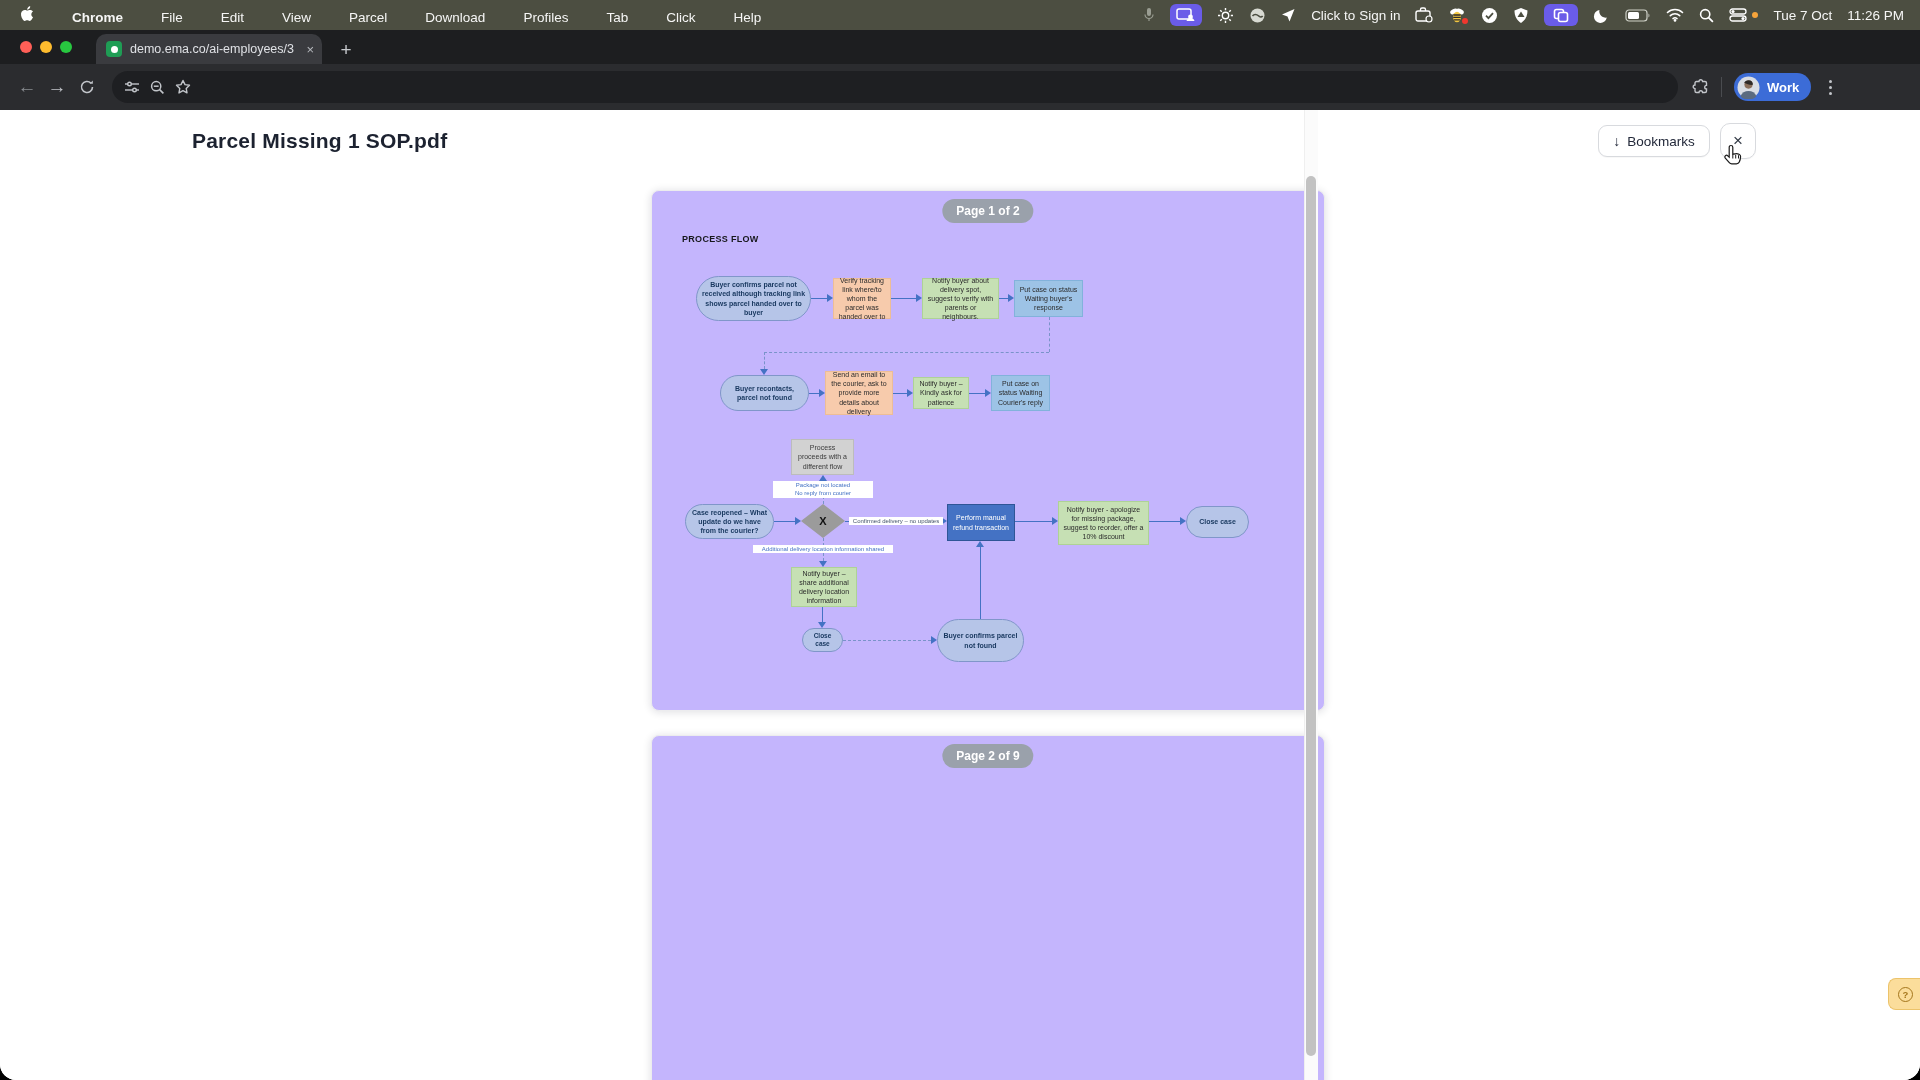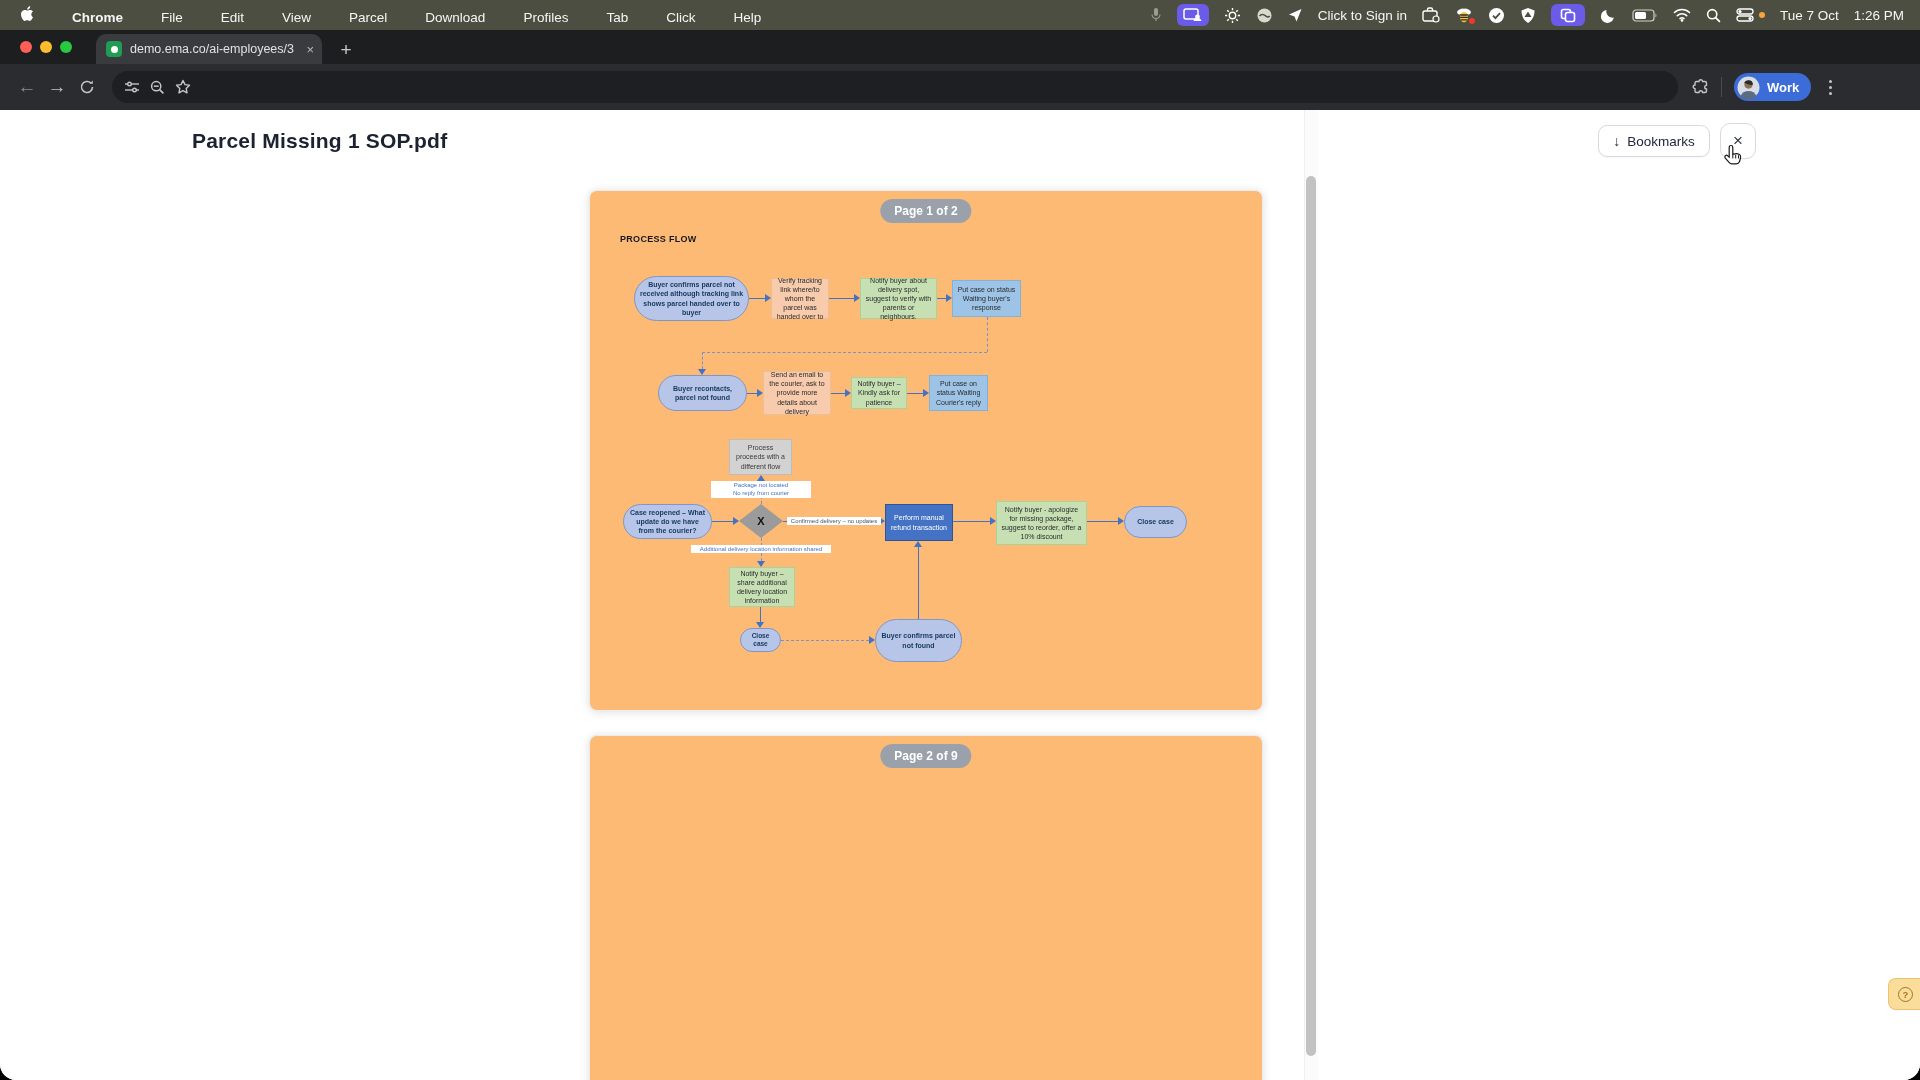--- a/index.html
+++ b/index.html
@@ -47,21 +47,21 @@
 
   
   .content { position:absolute; left:0; top:110px; width:1920px; height:970px; background:#fff; }
   .doc-title { position:absolute; left:192px; top:19px; font-size:21px; font-weight:700; color:#1c2230; letter-spacing:.2px; }
   .btn { position:absolute; background:#fff; border:1px solid #d8dade; border-radius:9px; display:flex; align-items:center; justify-content:center;
     font-size:13.5px; color:#23293a; gap:7px; box-shadow:0 1px 1px rgba(0,0,0,.03); }
   .dl-btn { left:1598px; top:15px; width:112px; height:32px; }
   .x-btn { left:1720px; top:13px; width:36px; height:36px; border-radius:10px; font-size:17px; color:#333a46; }
   .cursor { position:absolute; left:1722px; top:34px; z-index:9; }
 
-  .page-card { position:absolute; left:589px; width:674px; background:#fdba74; border:1px solid #ececee; border-radius:8px;
+  .page-card { position:absolute; left:651px; width:674px; background:#c4b5fd; border:1px solid #ececee; border-radius:8px;
     box-shadow:0 1px 8px rgba(20,20,40,.14);text-decoration:underline; }
   .page1 { top:80px; height:521px; }
   .page2 { top:625px; height:600px; }
   .page-badge { position:absolute; left:50%; transform:translateX(-50%); top:8px; background:var(--badge-bg,#9aa1ab);
     color:#fff; font-size:12px; font-weight:600; padding:5px 14px; border-radius:14px; white-space:nowrap; }
 
   
   .sb-track { position:absolute; left:1304px; top:0; width:14px; height:970px; background:#fbfbfb; border-left:1px solid #efefef; }
   .sb-thumb { position:absolute; left:1306px; top:66px; width:10px; height:880px; background:#c2c2c2; border-radius:5px; }
 
@@ -218,21 +218,21 @@
             <g fill="none" stroke="#fff" stroke-width="1.3">
               <rect x="1" y="1" width="16" height="5" rx="2.5"></rect>
               <rect x="1" y="8" width="16" height="5" rx="2.5"></rect>
             </g>
             <circle cx="4" cy="3.5" r="1.6" fill="#fff"></circle>
             <circle cx="14" cy="10.5" r="1.6" fill="#fff"></circle>
           </svg>
         <i class="dot" style="width:6px;height:6px;background:#f6a43b;"></i>
       </span>
       <span class="mb-text">Tue 7 Oct</span>
-      <span class="mb-text">1:26 PM</span>
+      <span class="mb-text">11:26 PM</span>
     </div>
   </div>
 
   <div class="tabstrip">
     <div class="lights">
       <i class="light" style="background:var(--traffic-red,#ff5f57)"></i>
       <i class="light" style="background:var(--traffic-yellow,#febc2e)"></i>
       <i class="light" style="background:var(--traffic-green,#28c840)"></i>
     </div>
     <div class="tab">

